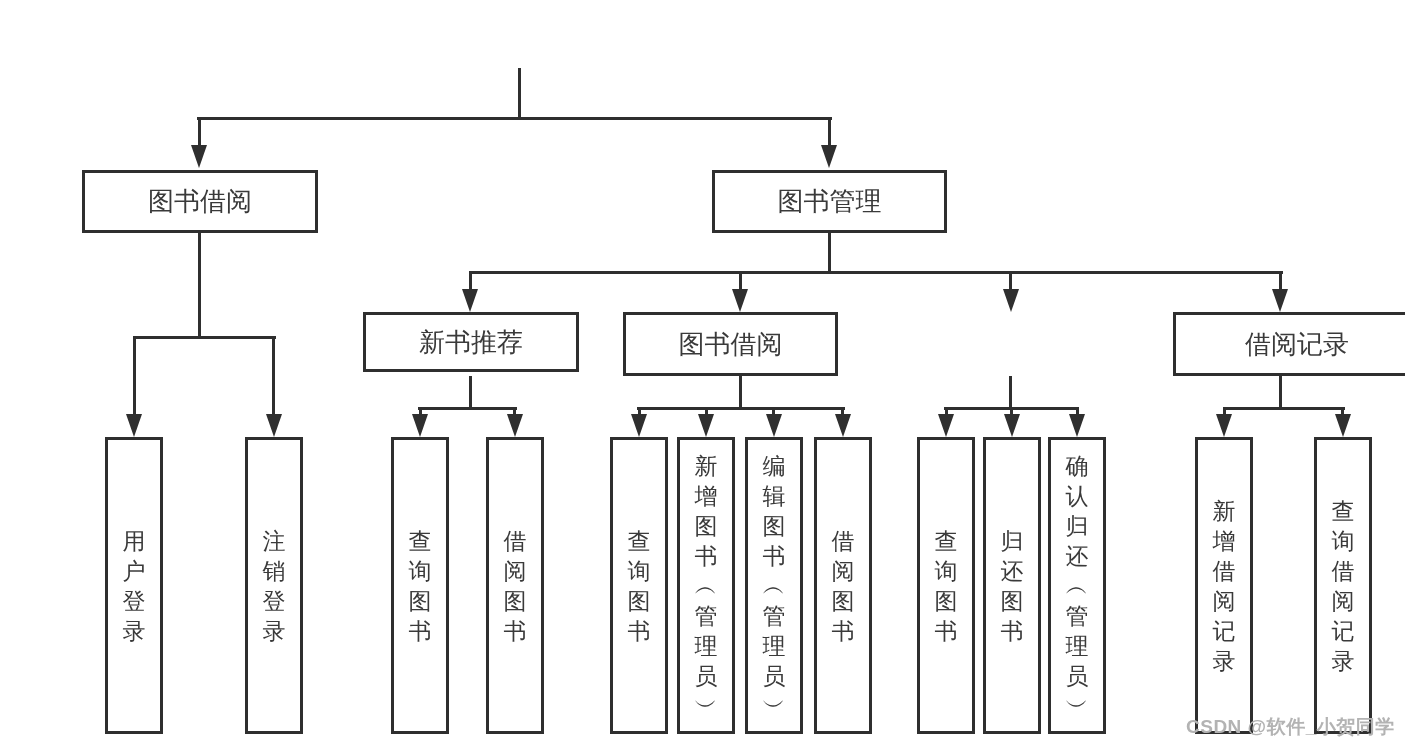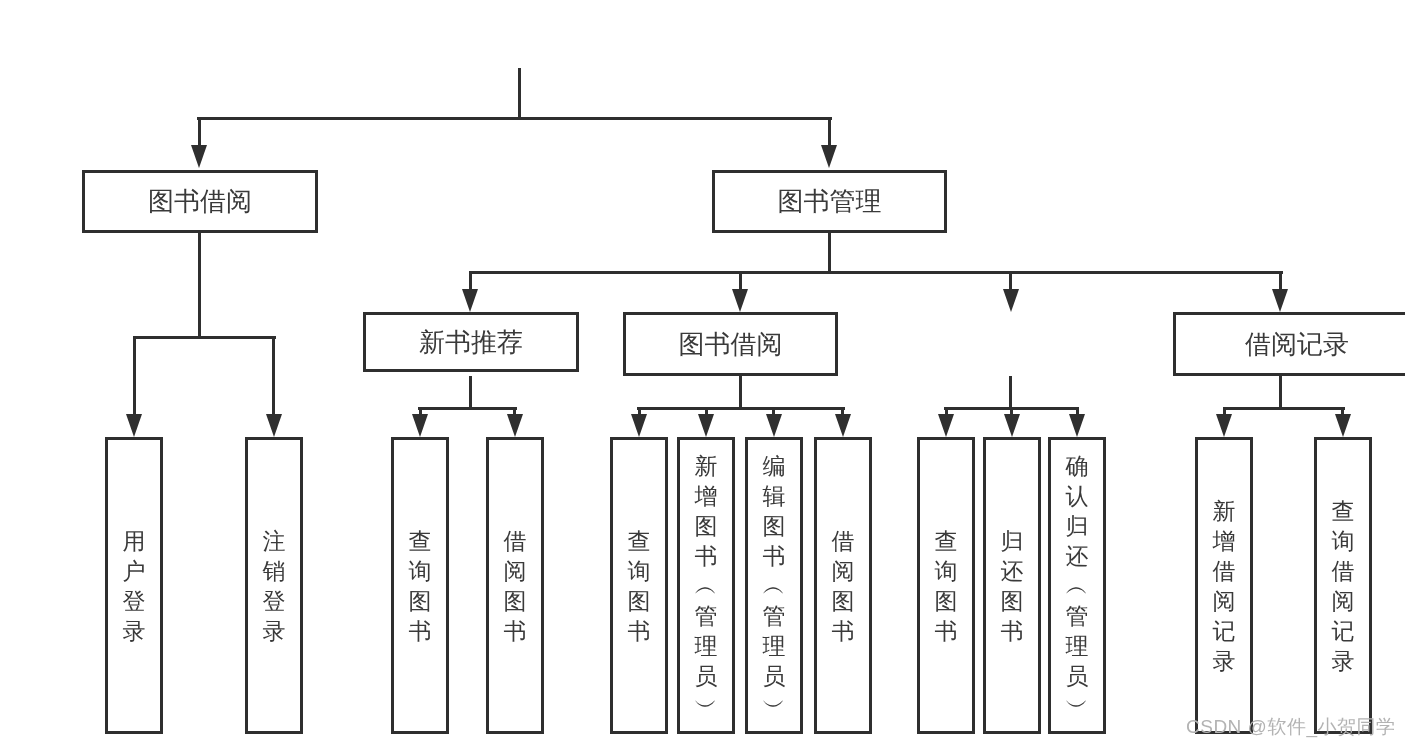--- a/index.html
+++ b/index.html
@@ -23,21 +23,21 @@
   
   .v{position:absolute;width:3px;background:var(--line,#2f2f2f);}
   .h{position:absolute;height:3px;background:var(--line,#2f2f2f);}
   .a{
     position:absolute;width:0;height:0;
     border-left:8px solid transparent;border-right:8px solid transparent;
     border-top:23px solid var(--line,#2f2f2f);
   }
   .watermark{
     position:absolute;left:1186px;top:714px;z-index:5;
-    font-size:19px;letter-spacing:.5px;color:var(--wm,#b3b3b3);
+    font-size:19px;letter-spacing:.5px;color:var(--wm,#b3b3b3);font-weight:bold;
   }
 </style>
 </head>
 <body>
 
 <div class="canvas" style="--line: #2f2f2f; --ink: #3a3a3a; --bg: #ffffff; --wm: #b3b3b3;">
 
 
   <div class="v" style="left:518px;top:68px;height:52px"></div>
   <div class="h" style="left:197px;top:117px;width:635px"></div>

